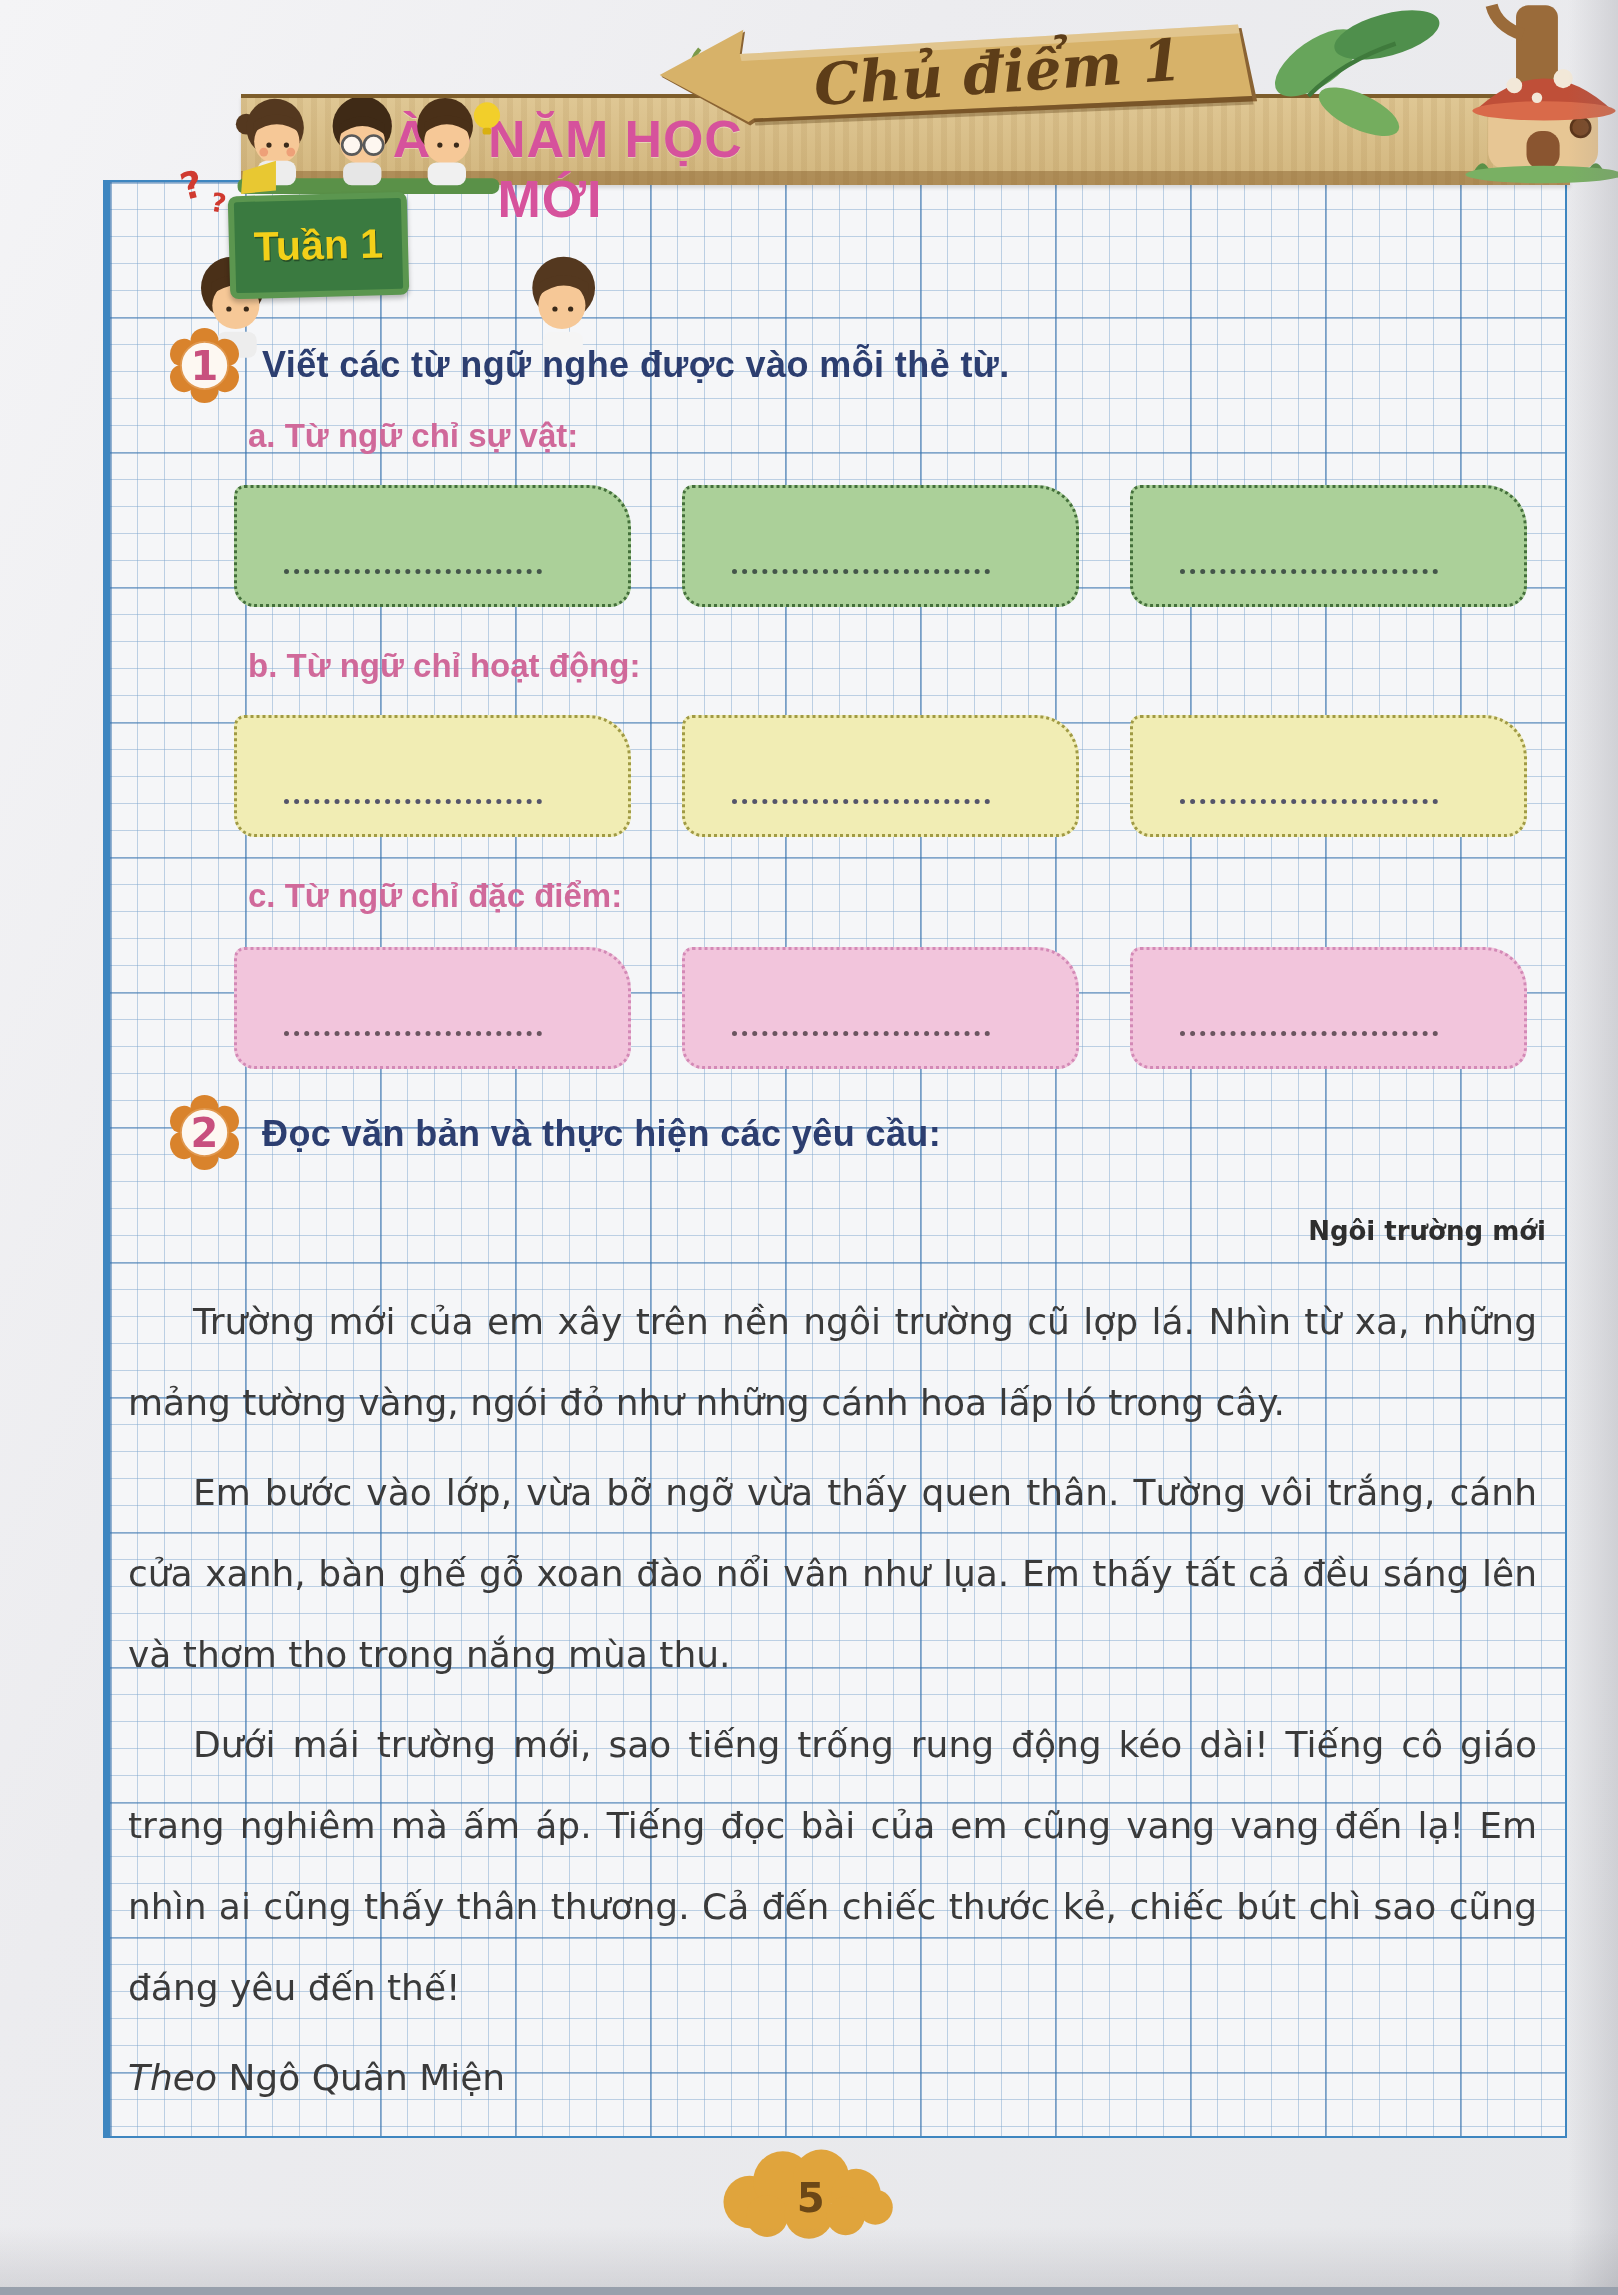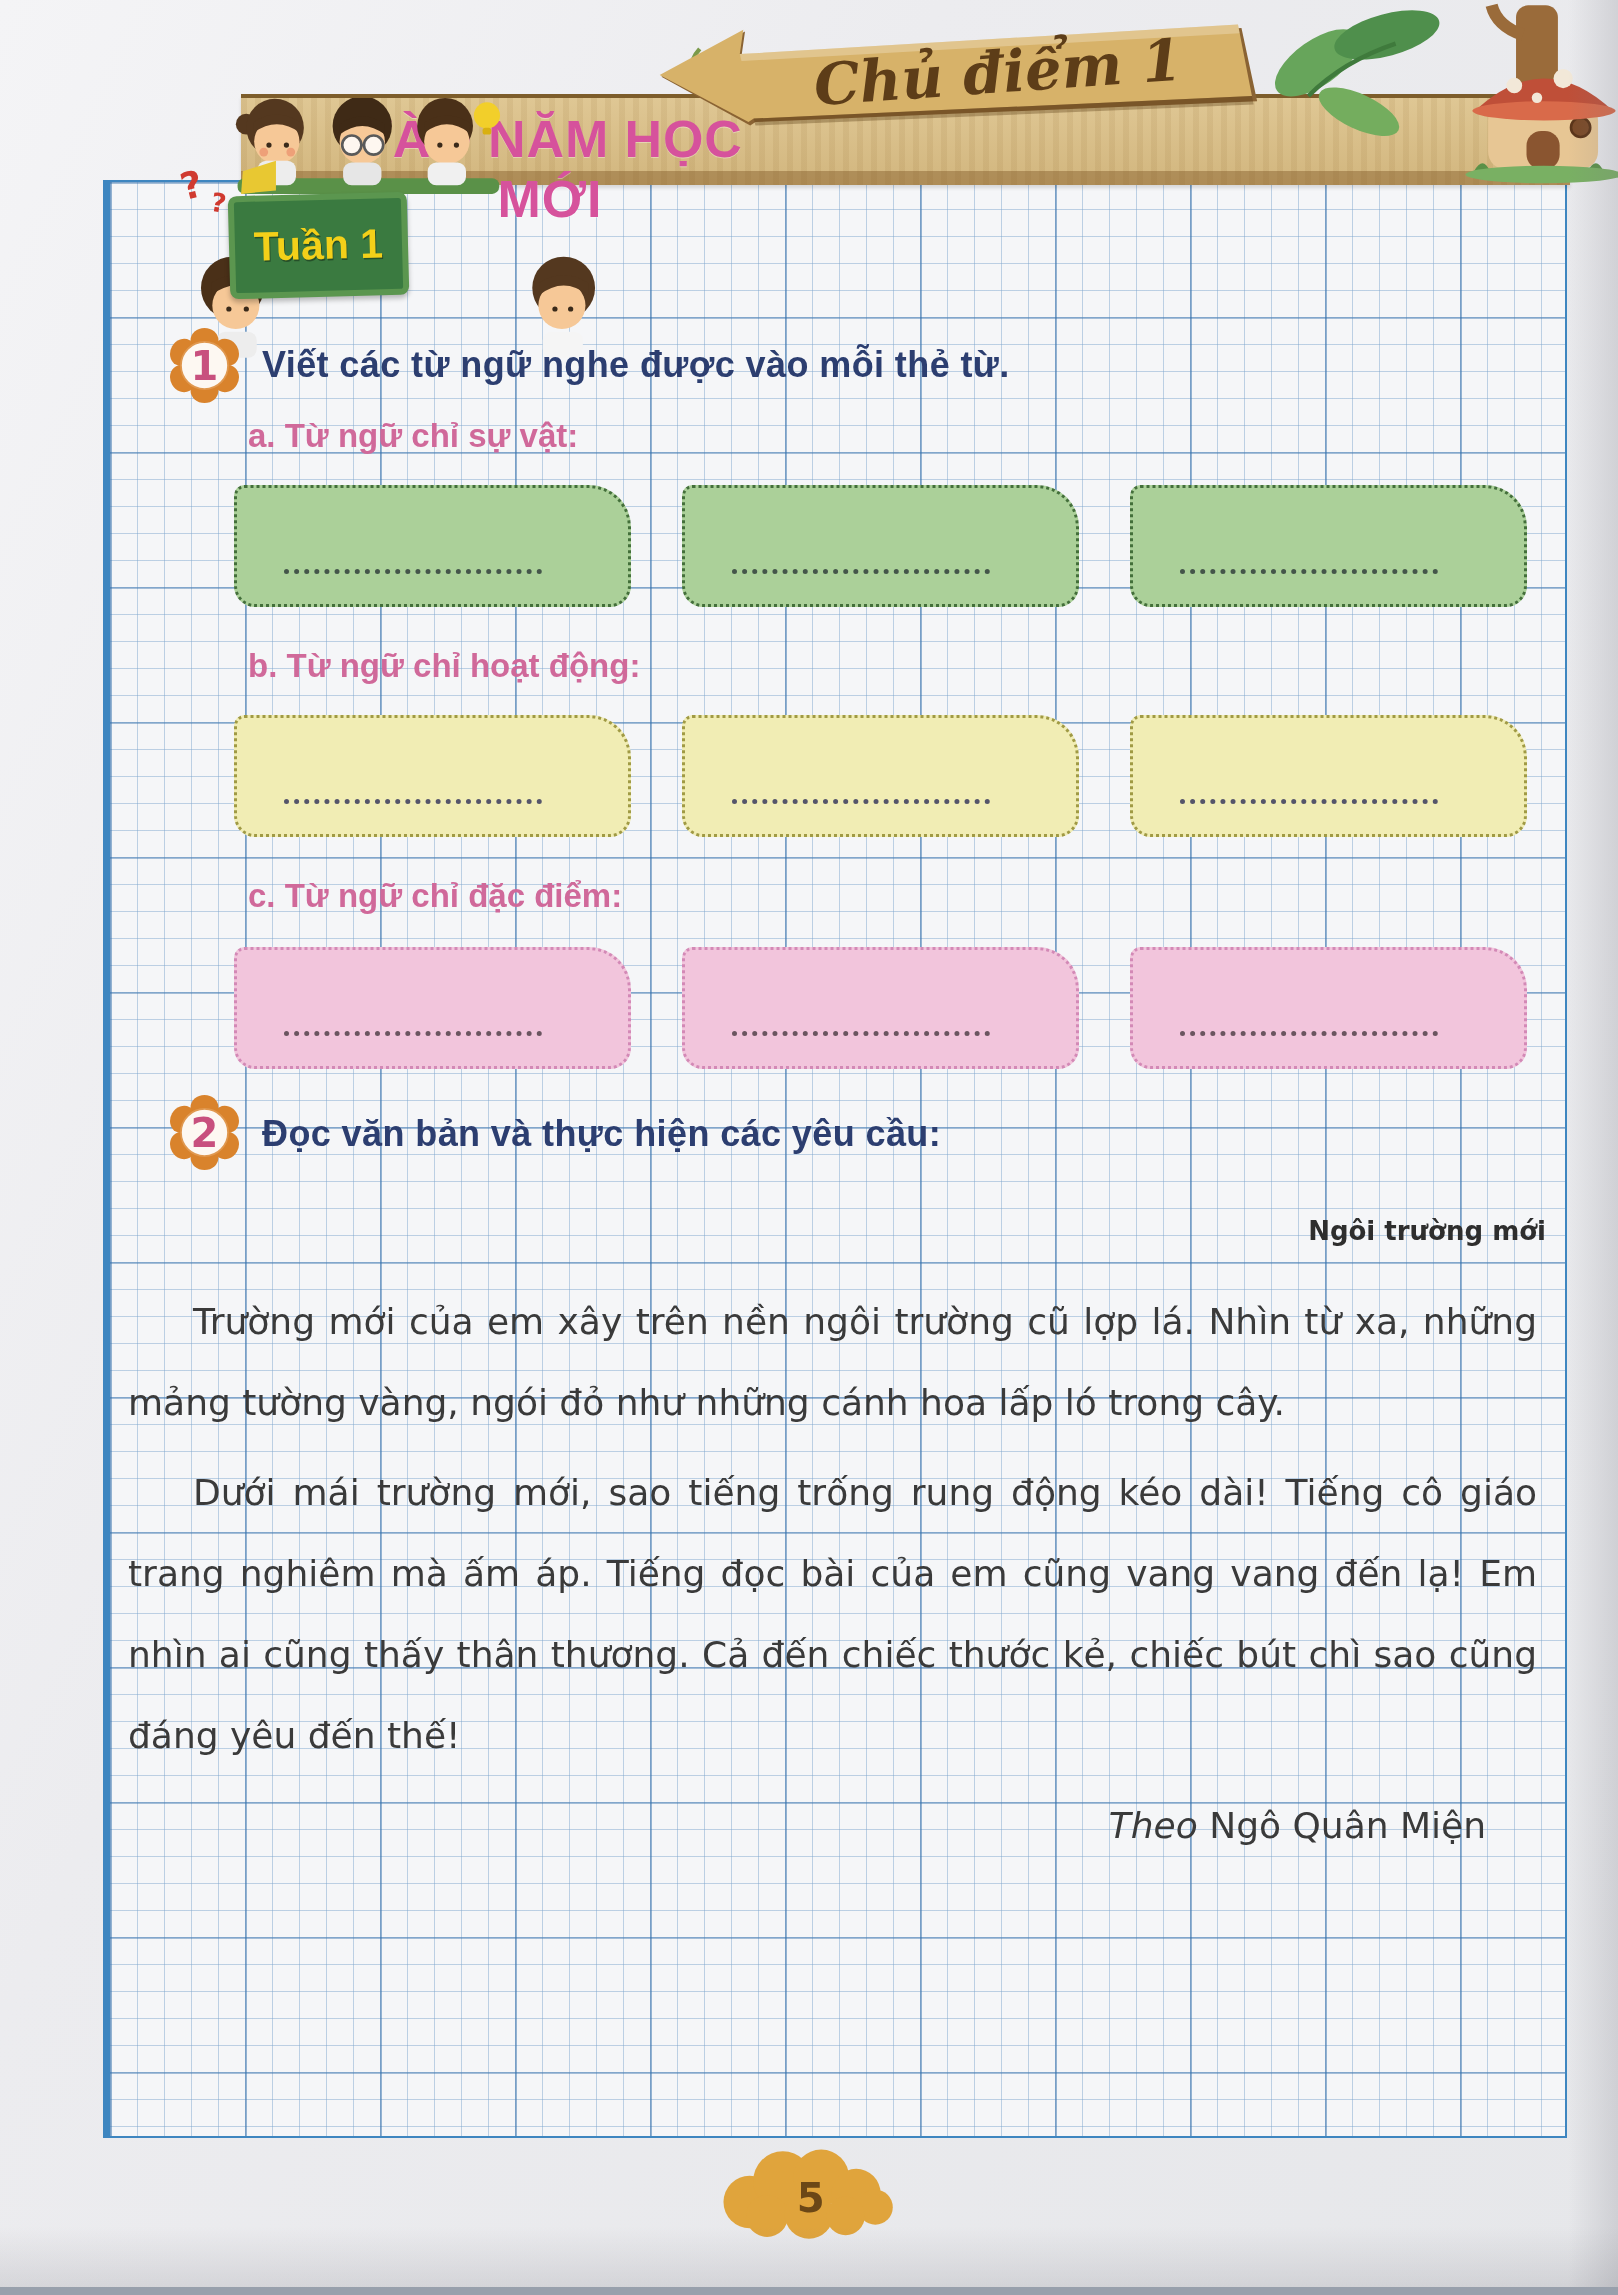--- a/index.html
+++ b/index.html
@@ -89,21 +89,21 @@
   .wline{position:absolute;left:12%;width:66%;bottom:30px;border-bottom:5.2px dotted #44554a;}
   .rb .wline{border-color:#55556a;}
   .rc .wline{border-color:#6b5560;}
   
   .passage{
     position:absolute;left:119px;top:1191px;width:1427px;z-index:6;
     font-family:"DejaVu Sans",sans-serif;color:#3a3a3a;font-size:36px;line-height:81px;
   }
   .passage h3{margin:0;text-align:right;font-size:26px;line-height:81px;color:#2e2e2e;font-weight:700;}
   .passage p{margin:9px;text-align:justify;text-indent:65px;}
-  .passage p.attribution{text-align:right;text-indent:0;padding-right:51px;}
+  .passage p.attribution{text-indent:0;padding-right:51px;}
   .passage p.attribution em{font-style:italic;}
   
   .cloud{position:absolute;left:713px;top:2139px;width:192px;height:105px;z-index:6;}
   .cloud text{font-family:"DejaVu Sans",sans-serif;font-size:46px;font-weight:700;fill:#6b4716;}
   
   .edge-right{position:absolute;right:0;top:0;width:51px;height:100%;z-index:9;
     background:linear-gradient(to right, rgba(120,120,130,0), rgba(120,120,130,.22));}
   .edge-bottom{position:absolute;left:0;top:2226px;width:100%;height:61px;z-index:9;
     background:linear-gradient(to bottom, rgba(100,100,110,0), rgba(100,100,110,.16));}
   .photo-edge{position:absolute;left:0;bottom:0;width:100%;height:7.8px;background:#98a0ac;z-index:10;}
@@ -267,20 +267,21 @@
       </g>
       <circle cx="43" cy="43" r="27" fill="#fdf8f2" stroke="#e0984f" stroke-width="2"></circle>
     </svg>
     <span class="num">2</span>
   </div>
   <div class="prompt p2">Đọc văn bản và thực hiện các yêu cầu:</div>
 
   <div class="passage">
     <h3>Ngôi trường mới</h3>
     <p>Trường mới của em xây trên nền ngôi trường cũ lợp lá. Nhìn từ xa, những mảng tường vàng, ngói đỏ như những cánh hoa lấp ló trong cây.</p>
+    <p>Em bước vào lớp, vừa bỡ ngỡ vừa thấy quen thân. Tường vôi trắng, cánh cửa xanh, bàn ghế gỗ xoan đào nổi vân như lụa. Em thấy tất cả đều sáng lên và thơm tho trong nắng mùa thu.</p>
     <p>Dưới mái trường mới, sao tiếng trống rung động kéo dài! Tiếng cô giáo trang nghiêm mà ấm áp. Tiếng đọc bài của em cũng vang vang đến lạ! Em nhìn ai cũng thấy thân thương. Cả đến chiếc thước kẻ, chiếc bút chì sao cũng đáng yêu đến thế!</p>
     <p class="attribution"><em>Theo</em> <span>Ngô Quân Miện</span></p>
   </div>
 
   <svg class="cloud" viewBox="0 0 220 120">
     <g fill="#e0a43c">
       <circle cx="42" cy="72" r="30"></circle>
       <circle cx="80" cy="48" r="34"></circle>
       <circle cx="124" cy="44" r="32"></circle>
       <circle cx="164" cy="62" r="28"></circle>

